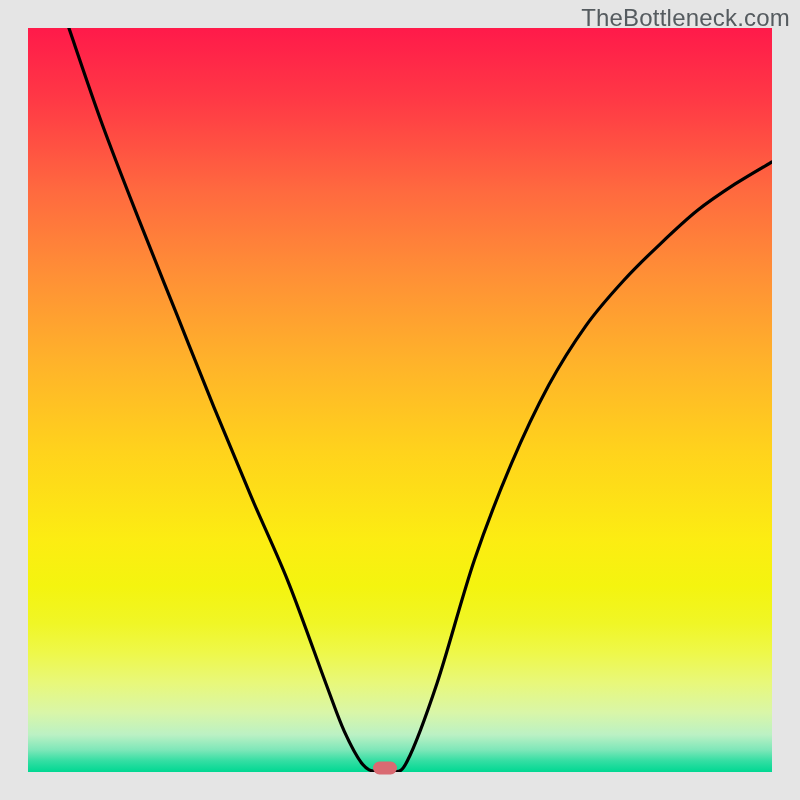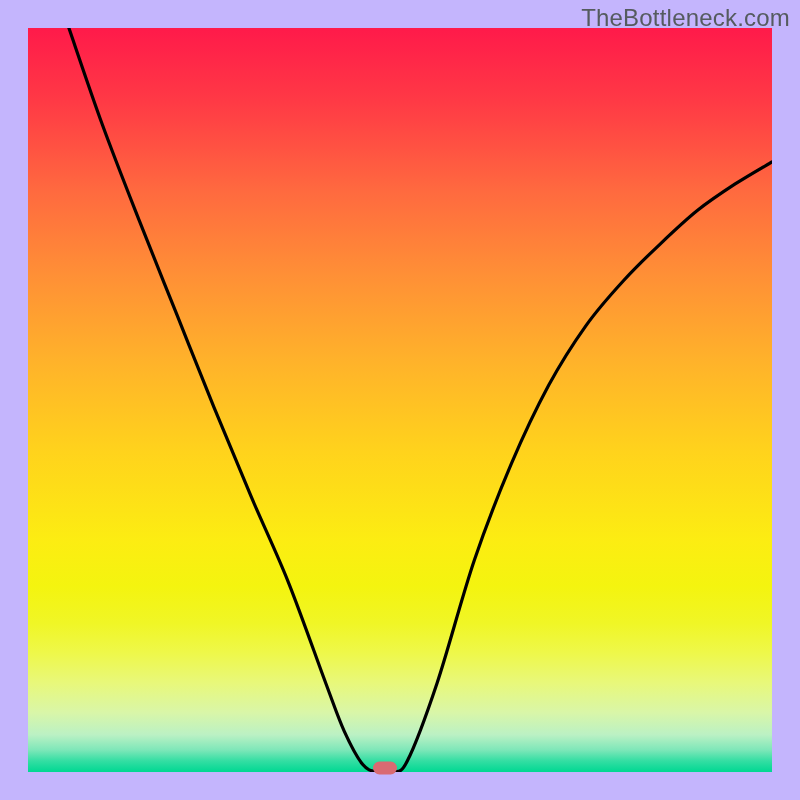--- a/index.html
+++ b/index.html
@@ -8,21 +8,21 @@
     width: 800px;
     height: 800px;
     background: #000;
     font-family: Arial, Helvetica, sans-serif;
     overflow: hidden;
   }
   .frame {
     position: relative;
     width: 800px;
     height: 800px;
-    background: #c4b5fd;
+    background: #e5e5e5;
   }
   .plot {
     position: absolute;
     left: 28px;
     top: 28px;
     width: 744px;
     height: 744px;
     background: linear-gradient(to bottom,
       #ff1a4a 0%,
       #ff3a45 10%,

